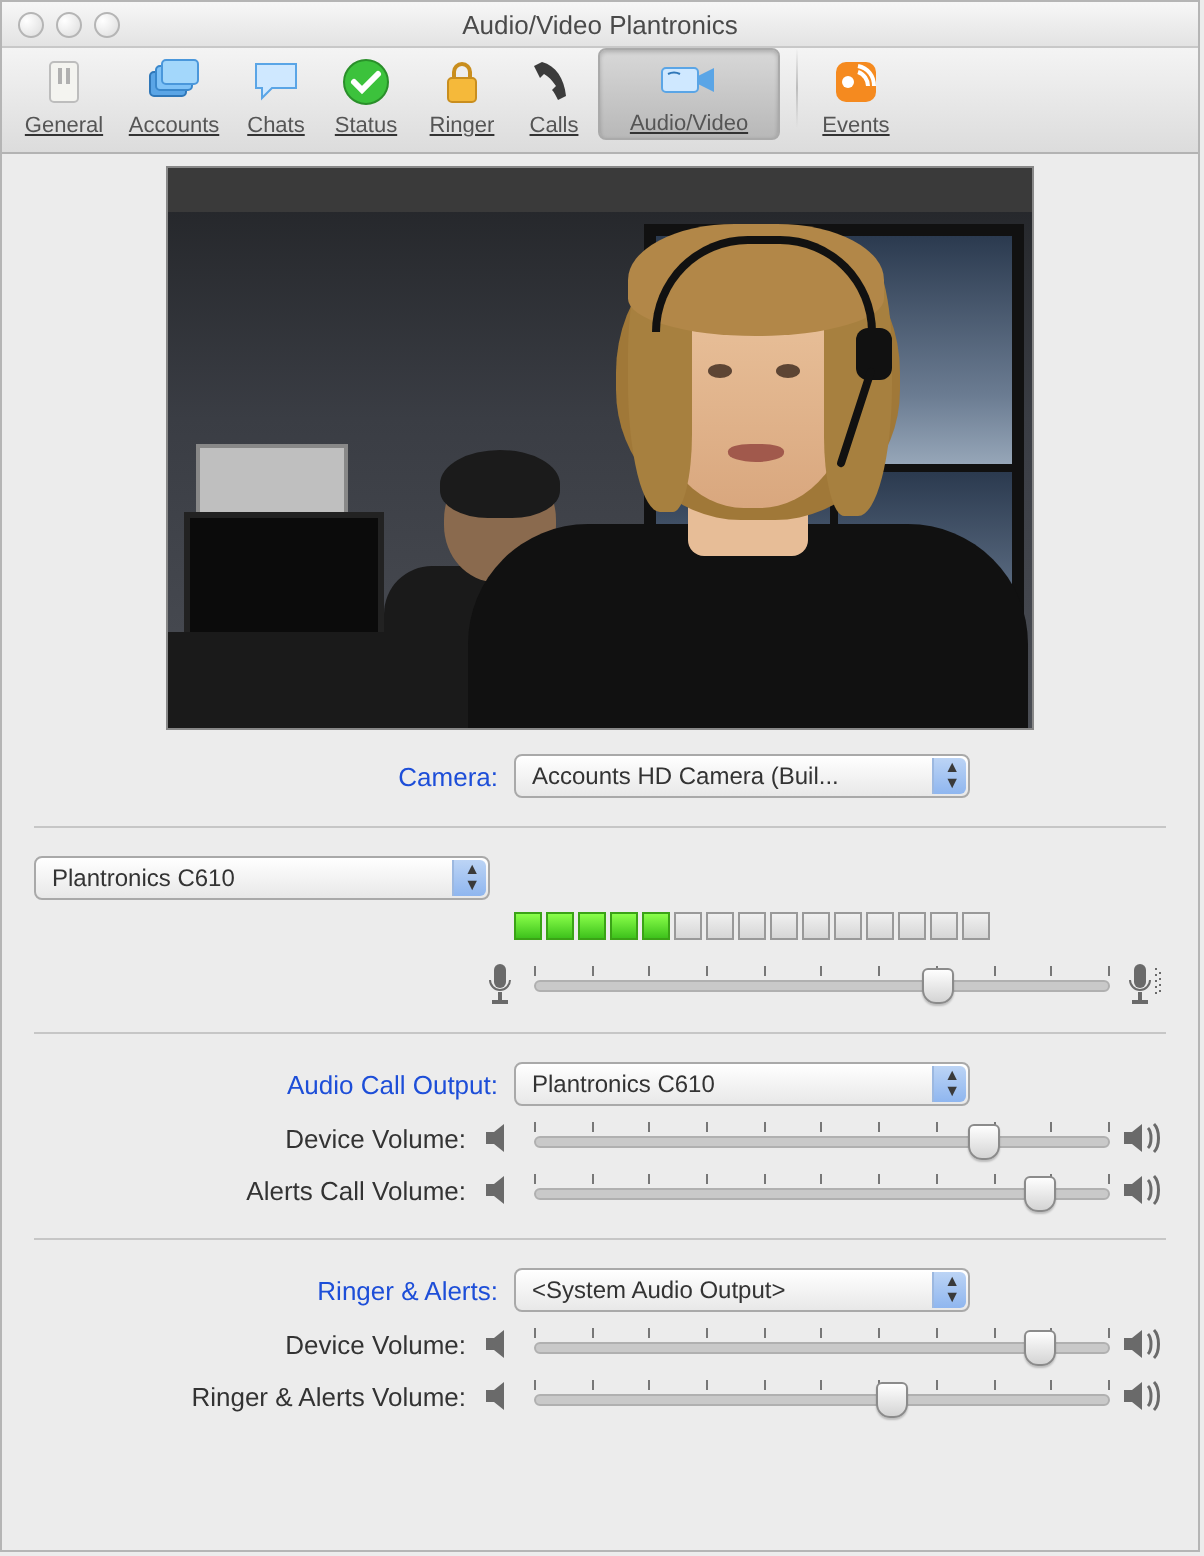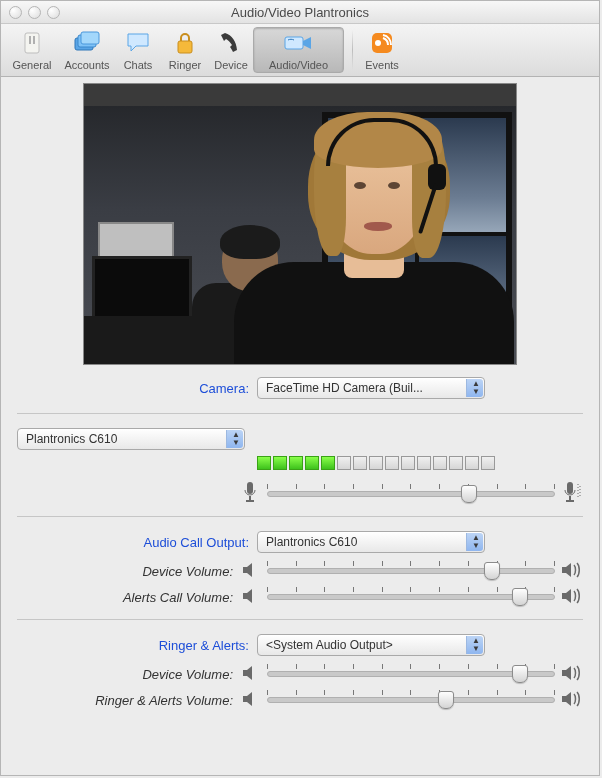--- a/index.html
+++ b/index.html
@@ -48,22 +48,23 @@
     font-size: 13px;
     color: #4a4a4a;
     pointer-events: none;
   }
   
   .toolbar {
     height: 52px;
     background: linear-gradient(#f4f4f4, #dcdcdc);
     border-bottom: 1px solid #b3b3b3;
     display: flex;
-    align-items: center;
+    align-items: flex-start;
     padding: 0 6px;
+    text-decoration: underline;
   }
   .tb-item {
     width: 50px;
     height: 48px;
     display: flex;
     flex-direction: column;
     align-items: center;
     justify-content: center;
     gap: 2px;
     font-size: 11px;
@@ -169,23 +170,22 @@
     border: 1px solid #999;
     background: linear-gradient(#f0f0f0, #d6d6d6);
   }
   .lm-seg.on {
     background: linear-gradient(#8aff4a, #3ec21c);
     border-color: #3aa316;
   }
   
   .slider-row {
     display: flex;
-    align-items: flex-end;
+    align-items: center;
     margin: 6px 0;
-    font-style: italic;
   }
   .slider-row .label {
     width: 216px;
     text-align: right;
     padding-right: 6px;
     font-size: 13px;
   }
   .slider-row .mic-left, .slider-row .mic-right,
   .slider-row .spk-left, .slider-row .spk-right {
     width: 22px;
@@ -297,36 +297,45 @@
       <span>Accounts</span>
     </div>
     <div class="tb-item" style="width:42px">
       <span class="ico">
         <svg width="28" height="26" viewBox="0 0 28 26">
             <path d="M4 4h20v12H12l-5 5v-5H4z" fill="#cfe8ff" stroke="#5aa5e6"></path>
           </svg>
       </span>
       <span>Chats</span>
     </div>
+    <div class="tb-item" style="width:44px">
+      <span class="ico">
+        <svg width="26" height="26" viewBox="0 0 26 26">
+            <circle cx="13" cy="13" r="11" fill="#3cc23c" stroke="#2a8f2a"></circle>
+            <path d="M7 13l4 4 8-8" stroke="#fff" stroke-width="3" fill="none" stroke-linecap="round"></path>
+          </svg>
+      </span>
+      <span>Status</span>
+    </div>
     <div class="tb-item" style="width:48px">
       <span class="ico">
         <svg width="24" height="26" viewBox="0 0 24 26">
             <rect x="5" y="11" width="14" height="12" rx="2" fill="#f5b93a" stroke="#c98e1e"></rect>
             <path d="M8 11V8a4 4 0 018 0v3" fill="none" stroke="#c98e1e" stroke-width="2"></path>
           </svg>
       </span>
       <span>Ringer</span>
     </div>
     <div class="tb-item" style="width:40px">
       <span class="ico">
         <svg width="24" height="26" viewBox="0 0 24 26">
             <path d="M6 3c7 2 11 8 12 17l-4 2c-1-2-2-4-3-5l2-2c-2-3-4-5-6-6l-2 2C4 9 3 7 2 5z" fill="#3b3b3b"></path>
           </svg>
       </span>
-      <span>Device</span>
+      <span>Calls</span>
     </div>
     <div class="tb-item selected" style="width:91px">
       <span class="ico">
         <svg width="32" height="26" viewBox="0 0 32 26">
             <rect x="2" y="7" width="18" height="12" rx="2" fill="#cfe8ff" stroke="#5aa5e6"></rect>
             <path d="M20 11l8-4v12l-8-4z" fill="#5aa5e6"></path>
             <path d="M5 10c2-1 4-1 6 0" stroke="#2f77b8" fill="none"></path>
           </svg>
       </span>
       <span>Audio/Video</span>
@@ -381,21 +390,21 @@
             <div class="ear-r"></div>
             <div class="boom"></div>
           </div>
         </div>
       </div>
     </div>
 
     <div class="row">
       <div class="label">Camera:</div>
       <div class="select">
-        <span>FaceTime HD Camera (Buil...</span>
+        <span>Accounts HD Camera (Buil...</span>
         <span class="arrows">▲<br>▼</span>
       </div>
     </div>
 
     <hr class="sep">
 
     <div class="row">
       <div class="select">
         <span>Plantronics C610</span>
         <span class="arrows">▲<br>▼</span>

